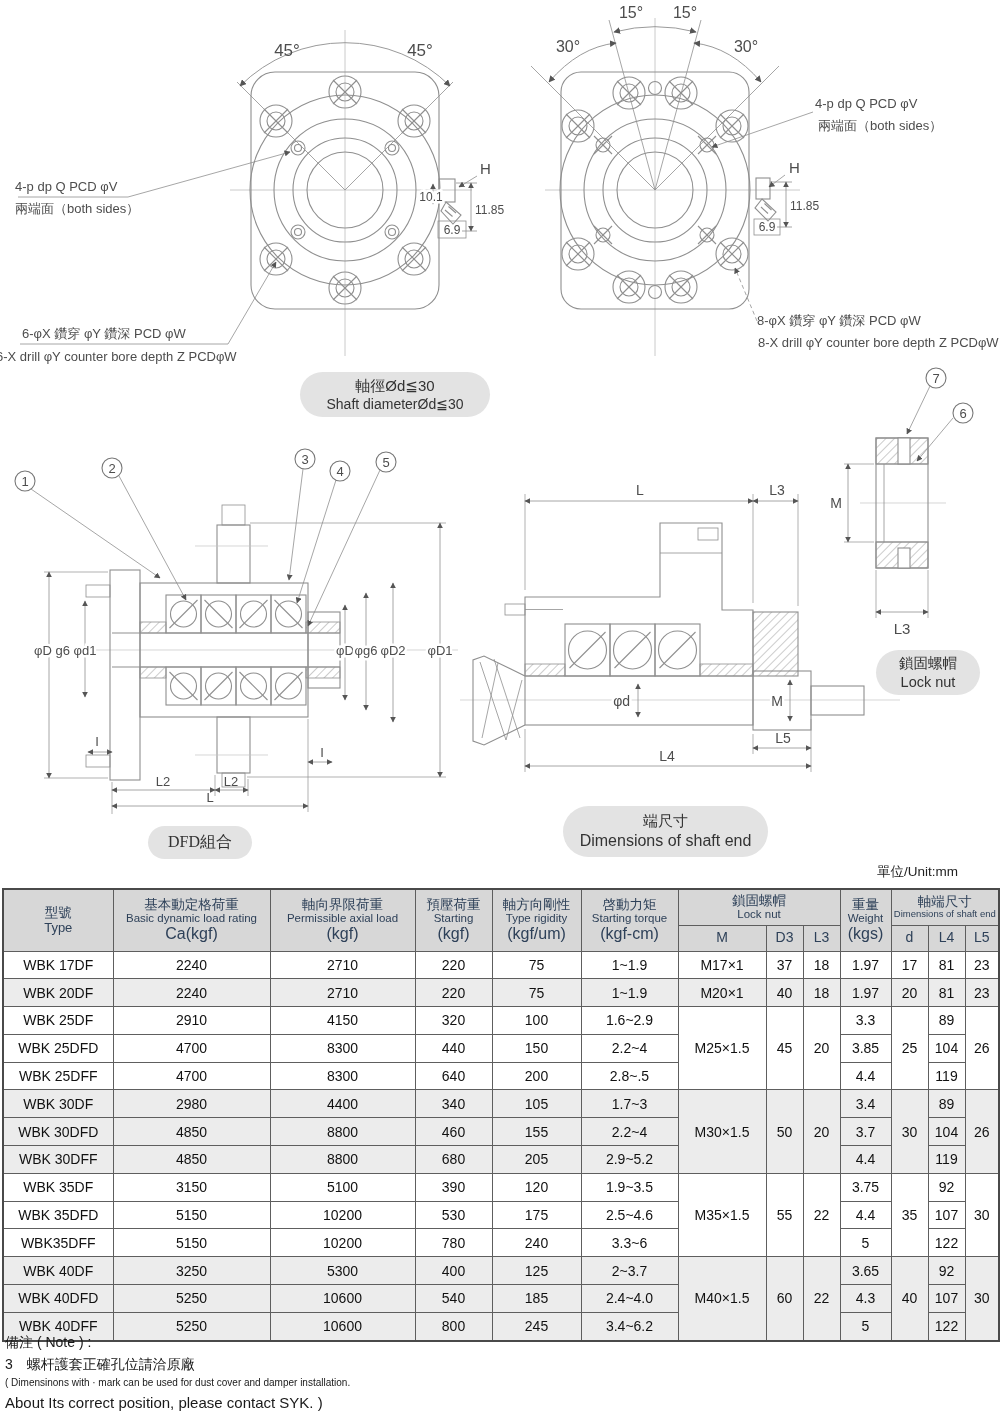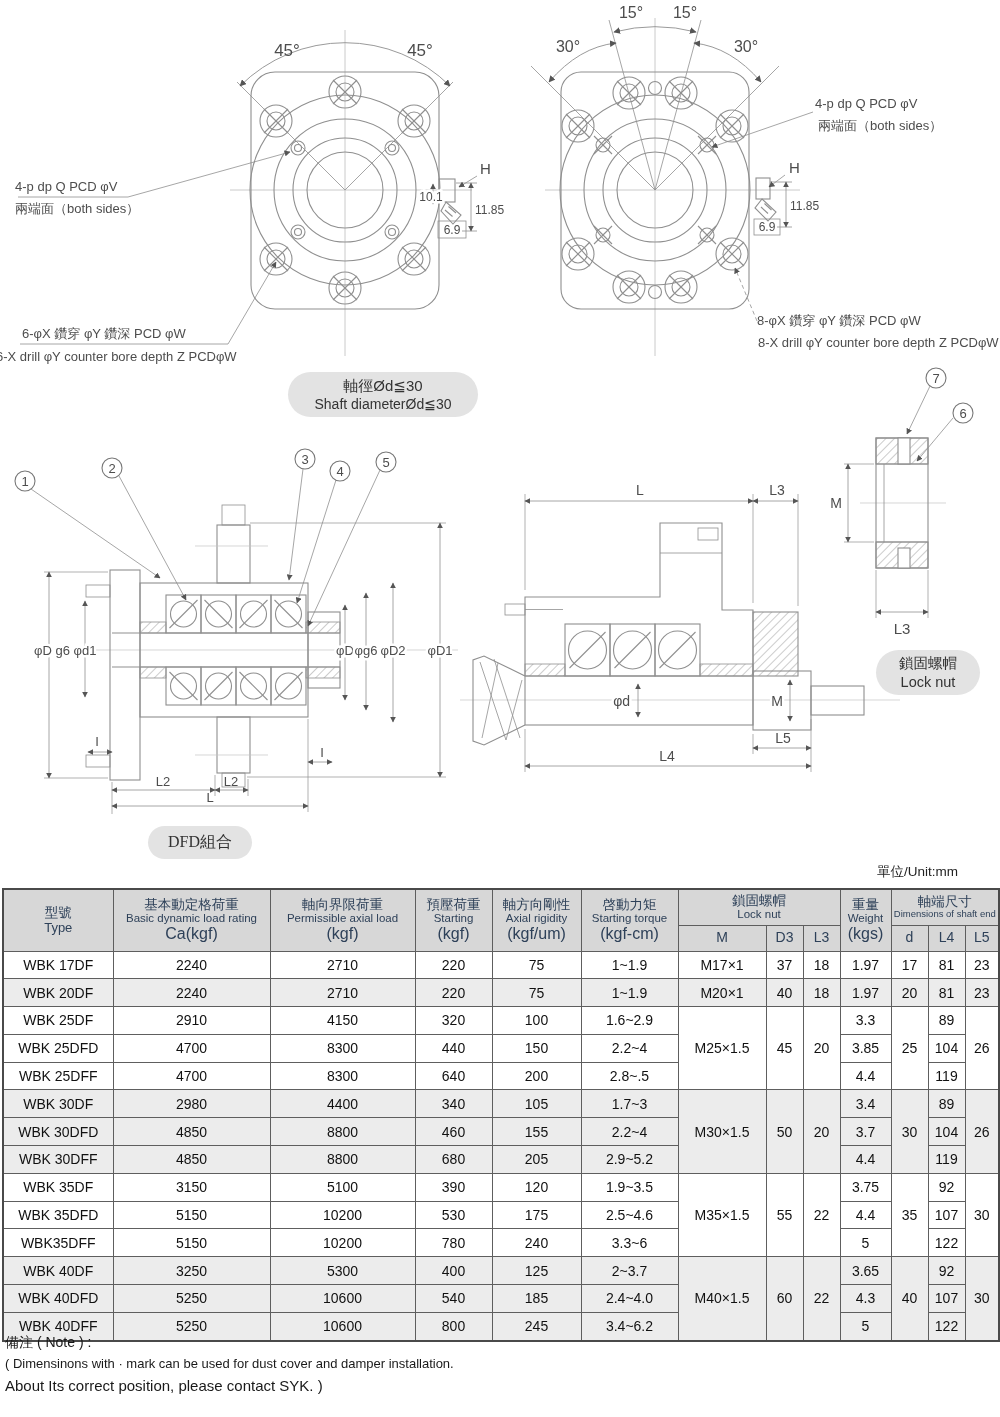--- a/index.html
+++ b/index.html
@@ -22,21 +22,21 @@
   table.spec tr.shade td{background:#ececec;}
   td.type-cell{text-align:left;padding-left:10px;}
   .hz{font-size:13.5px;}
   .he{font-size:11.5px;}
   .hu{font-size:16px;}
   .hse{font-size:9.5px;}
   .hsub{font-size:14px;}
   .notes{position:absolute;left:5px;top:1332px;line-height:1.55;color:#191919;}
   .notes .n1{font-size:14px;}
   .notes .n2{font-size:14px;}
-  .notes .n3{font-size:13px;}
+  .notes .n3{font-size:10px;}
   .notes .n4{font-size:15px;}
 </style>
 </head>
 <body>
 
 <div class="page">
 
 <svg width="1000" height="880" viewBox="0 0 1000 880">
   <defs>
     <marker id="ar" viewBox="0 0 10 10" refX="9" refY="5" markerWidth="7.5" markerHeight="7.5" orient="auto-start-reverse">
@@ -334,26 +334,30 @@
     <circle cx="963" cy="413" r="10" fill="#fff" stroke="#777"></circle>
   </g>
   <g font-size="13px">
     <text x="936" y="383" text-anchor="middle">7</text>
     <text x="963" y="418" text-anchor="middle">6</text>
     <text x="842" y="508" text-anchor="end" font-size="14px" class="dt">M</text>
     <text x="902" y="634" text-anchor="middle" font-size="15px">L3</text>
   </g>
 </svg>
 
-<div class="pill" style="left:288px;top:372px;width:190px;height:45px;">
+<div class="pill" style="left:300px;top:372px;width:190px;height:45px;">
   <div class="zh">軸徑Ød≦30</div>
   <div class="en">Shaft diameterØd≦30</div>
 </div>
 <div class="pill" style="left:148px;top:826px;width:104px;height:33px;font-family:Liberation Serif, serif;">
   <div class="zh" style="font-size:16px;">DFD組合</div>
+</div>
+<div class="pill" style="left:563px;top:806px;width:205px;height:51px;">
+  <div class="zh">端尺寸</div>
+  <div class="en" style="font-size:16px;">Dimensions of shaft end</div>
 </div>
 <div class="pill" style="left:876px;top:650px;width:104px;height:45px;">
   <div class="zh" style="font-size:14.5px;">鎖固螺帽</div>
   <div class="en" style="font-size:14.5px;">Lock nut</div>
 </div>
 
 <div class="unit-label">單位/Unit:mm</div>
 
 <table class="spec">
   <colgroup>
@@ -387,21 +391,21 @@
             <div class="he">Permissible axial load</div>
             <div class="hu">(kgf)</div>
       </th>
       <th rowspan="2">
         <div class="hz">預壓荷重</div>
             <div class="he">Starting</div>
             <div class="hu">(kgf)</div>
       </th>
       <th rowspan="2">
         <div class="hz">軸方向剛性</div>
-            <div class="he">Axial rigidity</div>
+            <div class="he">Type rigidity</div>
             <div class="hu">(kgf/um)</div>
       </th>
       <th rowspan="2">
         <div class="hz">啓動力矩</div>
             <div class="he">Starting torque</div>
             <div class="hu">(kgf-cm)</div>
       </th>
       <th colspan="3">
         <div class="hz">鎖固螺帽</div>
             <div class="he">Lock nut</div>
@@ -594,17 +598,18 @@
           <td>245</td>
           <td>3.4~6.2</td>
           <td>5</td>
           <td>122</td>
         </tr>
       </tbody>
 </table>
 
 <div class="notes">
   <div class="n1">備注 ( Note ) :</div>
+  <div class="n2">3　螺杆護套正確孔位請洽原廠</div>
   <div class="n3">( Dimensinons with · mark can be used for dust cover and damper installation.</div>
   <div class="n4">About Its correct position, please contact SYK. )</div>
 </div>
 
 </div>
 
 </body></html>

